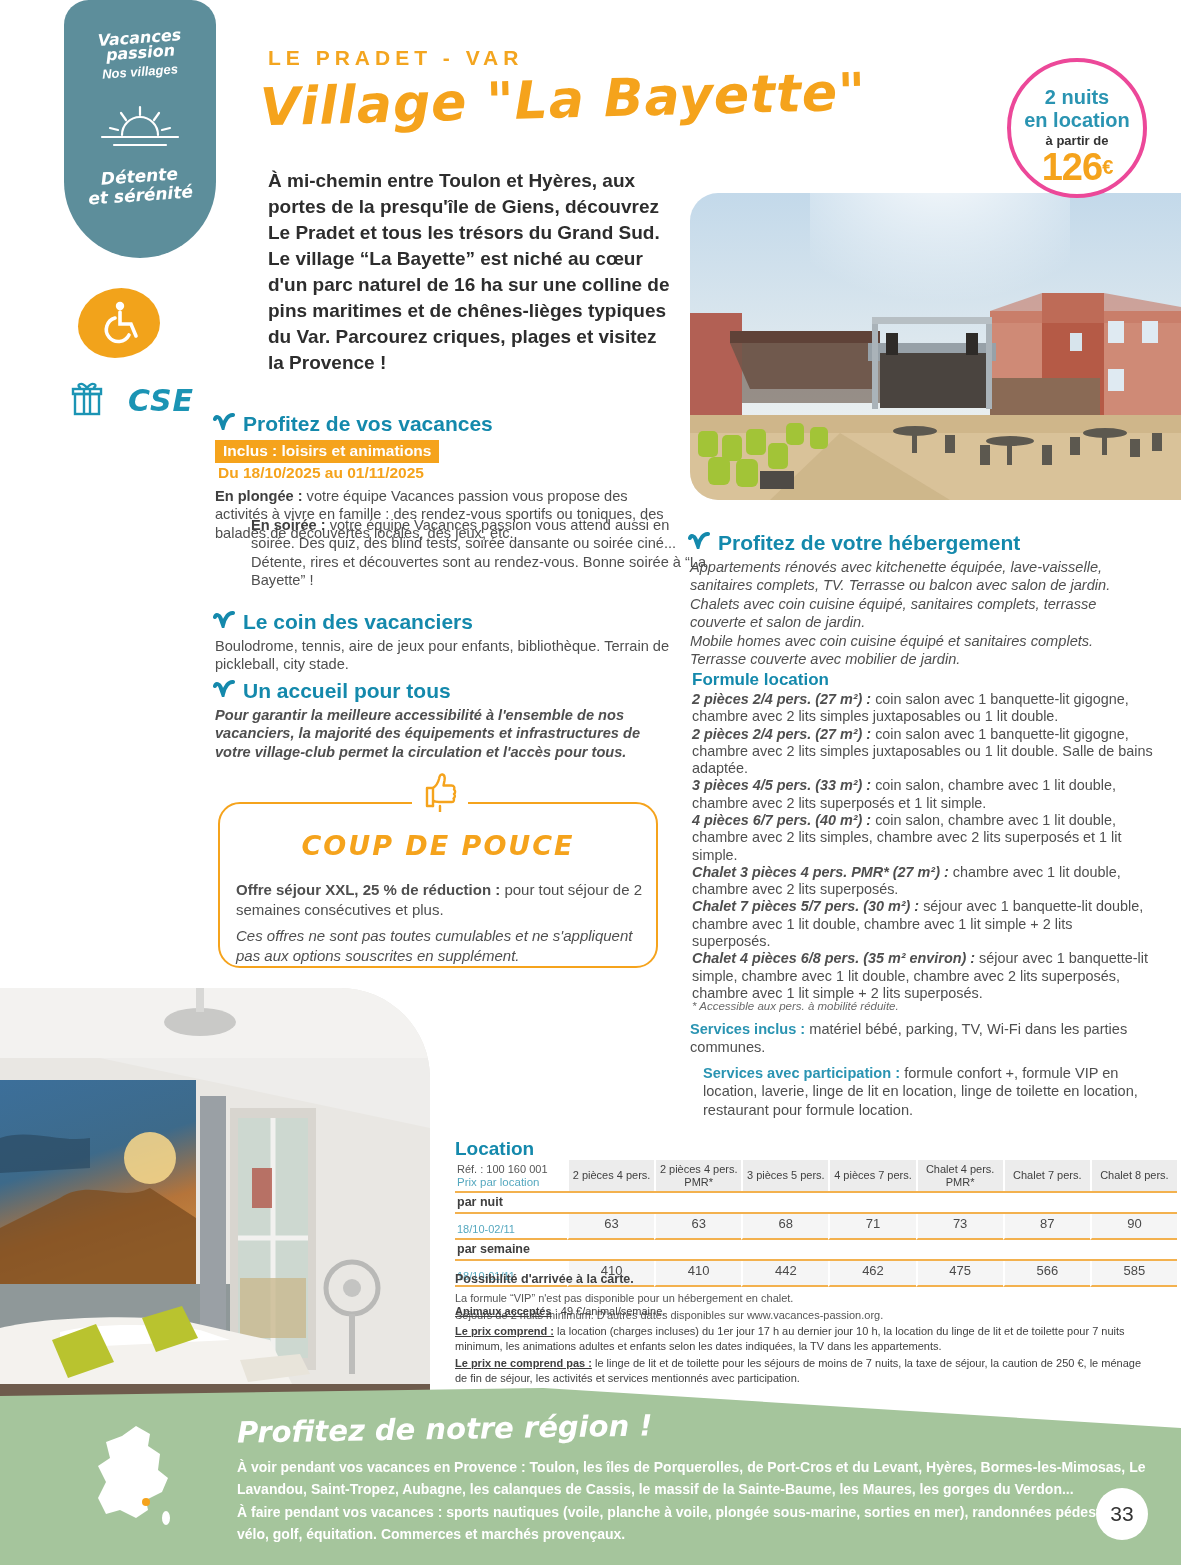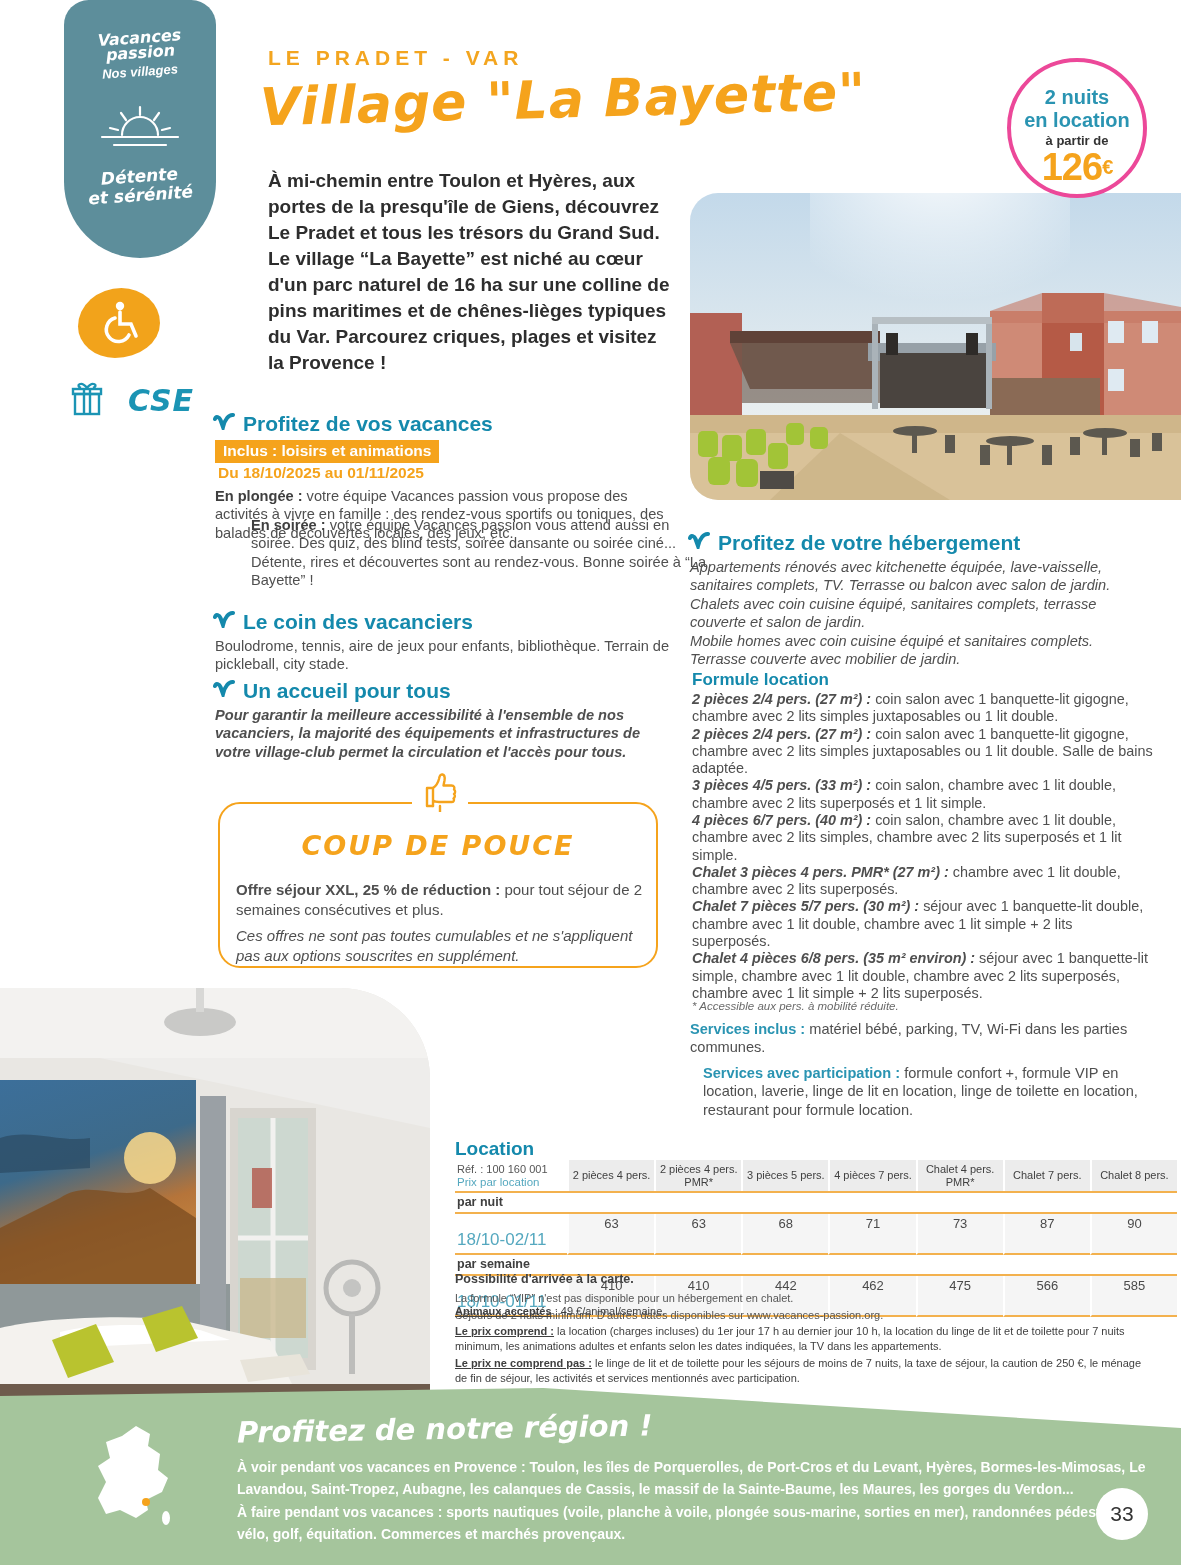--- a/index.html
+++ b/index.html
@@ -68,21 +68,21 @@
   .loc-title { position:absolute; left:455px; top:1138px; color:#1489ac; font-weight:bold; font-size:19px; }
   .loc-table { position:absolute; left:455px; top:1160px; width:722px; display:grid;
                grid-template-columns:112px repeat(7,1fr); font-size:12px; }
   .lt-first { padding:3px 2px; }
   .lt-ref { color:#555; font-size:11px; line-height:1.2;}
   .lt-sub { color:#55a8bf; font-size:11.5px; }
   .lt-col { background:#ececec; border-left:2px solid #fff; display:flex; flex-direction:column; align-items:center; justify-content:center; text-align:center; color:#3f3f3f; font-size:11px; line-height:1.15; padding:2px 1px; }
   .lt-head-row { display:contents; }
   .lt-rule { grid-column:1 / -1; border-bottom:2px solid #f3b14e; }
   .lt-group { grid-column:1 / -1; font-weight:bold; color:#3f3f3f; font-size:12.5px; padding:2px 2px 3px; border-bottom:2px solid #f3b14e; }
-  .lt-date { color:#55a8bf; padding:16px 2px 3px; font-size:17px; }
+  .lt-date { color:#55a8bf; padding:9px 2px 3px; font-size:11px; }
   .lt-val { background:#f5f5f5; border-left:2px solid #fff; text-align:center; color:#4a4a4a; font-size:13px; padding:2px 0 3px; }
   .lt-row { display:contents; }
   .lt-row .lt-date, .lt-row .lt-val { border-bottom:2px solid #f3b14e; }
   .loc-note1 { position:absolute; left:455px; top:1272px; color:#404040; font-weight:bold; font-size:12.5px; }
   .loc-note2 { position:absolute; left:455px; top:1290px; color:#555; font-size:11px; line-height:1.5; }
 
   
   .legal { position:absolute; left:455px; width:690px; color:#3f3f3f; font-size:11px; line-height:1.4; }
   .legal b { text-decoration:underline; }
 

